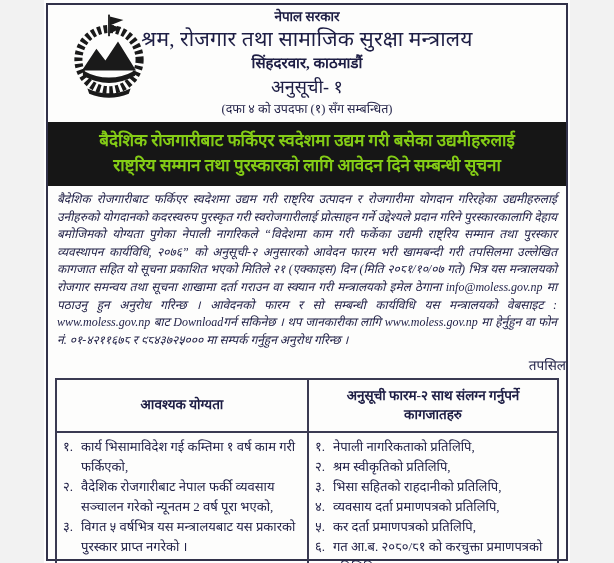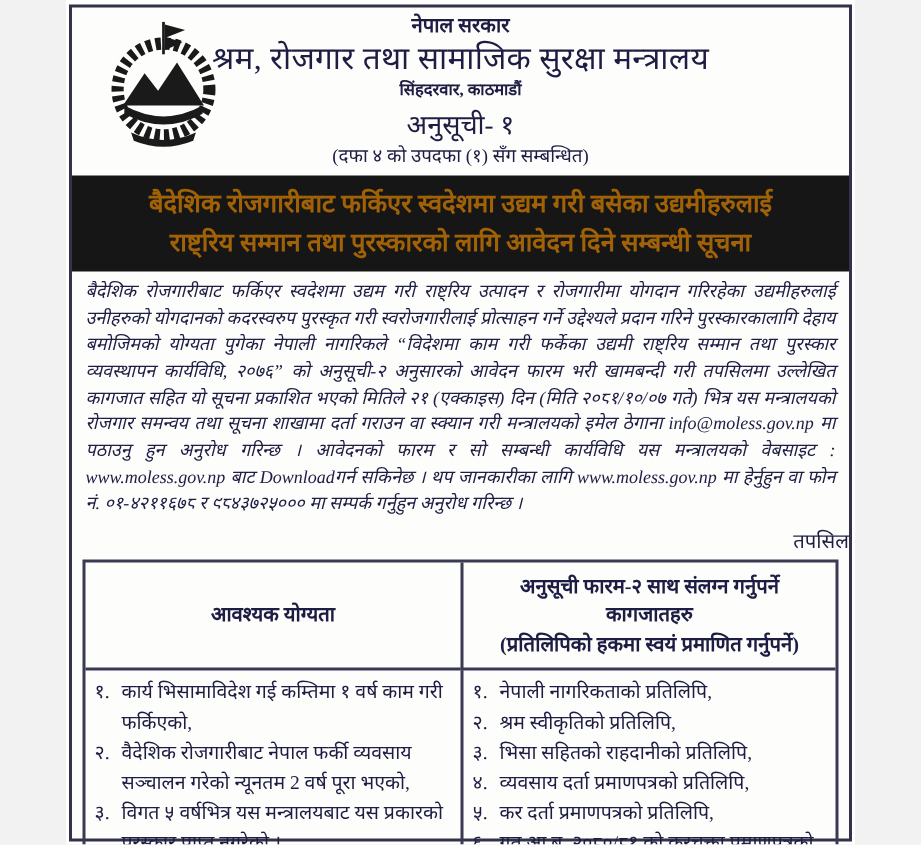--- a/index.html
+++ b/index.html
@@ -10,26 +10,26 @@
   }
   .doc{
     position:absolute;left:2px;top:3px;right:2px;bottom:2px;
     border:2px solid #32324a;background:#fdfdfc;box-sizing:border-box;
   }
   
   .emblem{position:absolute;left:14px;top:6px;width:94px;height:90px;}
   .hdr{ text-align:center;padding-top:4px;line-height:1.2;}
   .hdr .gov{font-size:13.5px;font-weight:bold;}
   .hdr .ministry{font-size:21px;font-weight:normal;margin-top:2px;letter-spacing:.2px;}
-  .hdr .addr{font-size:11px;font-weight:bold;margin-top:2px;}
+  .hdr .addr{font-size:15px;font-weight:bold;margin-top:2px;}
   .hdr .sched{font-size:18px;margin-top:5px;}
   .hdr .clause{font-size:12.5px;margin-top:3px;}
   
   .banner{
-    margin-top:5px;background:#161616;color:#a16207;
+    margin-top:5px;background:#161616;color:#84cc16;
     font-weight:bold;font-size:17px;line-height:1.5;
     text-align:center;padding:6px 34px 7px;
   }
   
   .published{
     text-align:center;font-weight:bold;font-size:13.5px;
     padding:4px 0 5px;border-bottom:1px solid #6a6a7a;
   }
   
   .para{
@@ -90,21 +90,20 @@
     </div>
 
     <div class="tapasil">तपसिल</div>
 
     <div class="tbl">
       <div class="cell head left">
         <span>आवश्यक योग्यता</span>
       </div>
       <div class="cell head right">
         <span>अनुसूची फारम-२ साथ संलग्न गर्नुपर्ने कागजातहरु</span>
-        <span>(प्रतिलिपिको हकमा स्वयं प्रमाणित गर्नुपर्ने)</span>
       </div>
 
       <div class="cell bodycell left">
         <div class="li">
           <span class="num">१.</span>
           <span class="txt">कार्य भिसामाविदेश गई कम्तिमा १ वर्ष काम गरी फर्किएको,</span>
         </div>
         <div class="li">
           <span class="num">२.</span>
           <span class="txt">वैदेशिक रोजगारीबाट नेपाल फर्की व्यवसाय सञ्चालन गरेको न्यूनतम 2 वर्ष पूरा भएको,</span>

